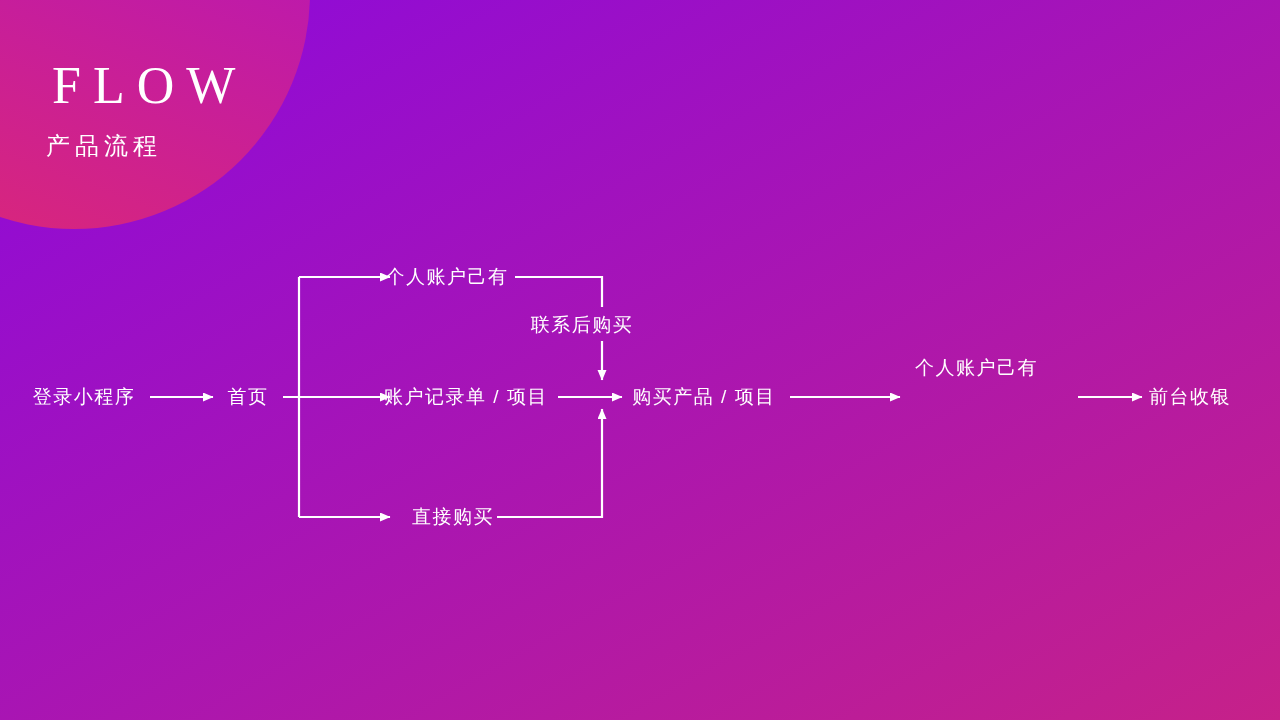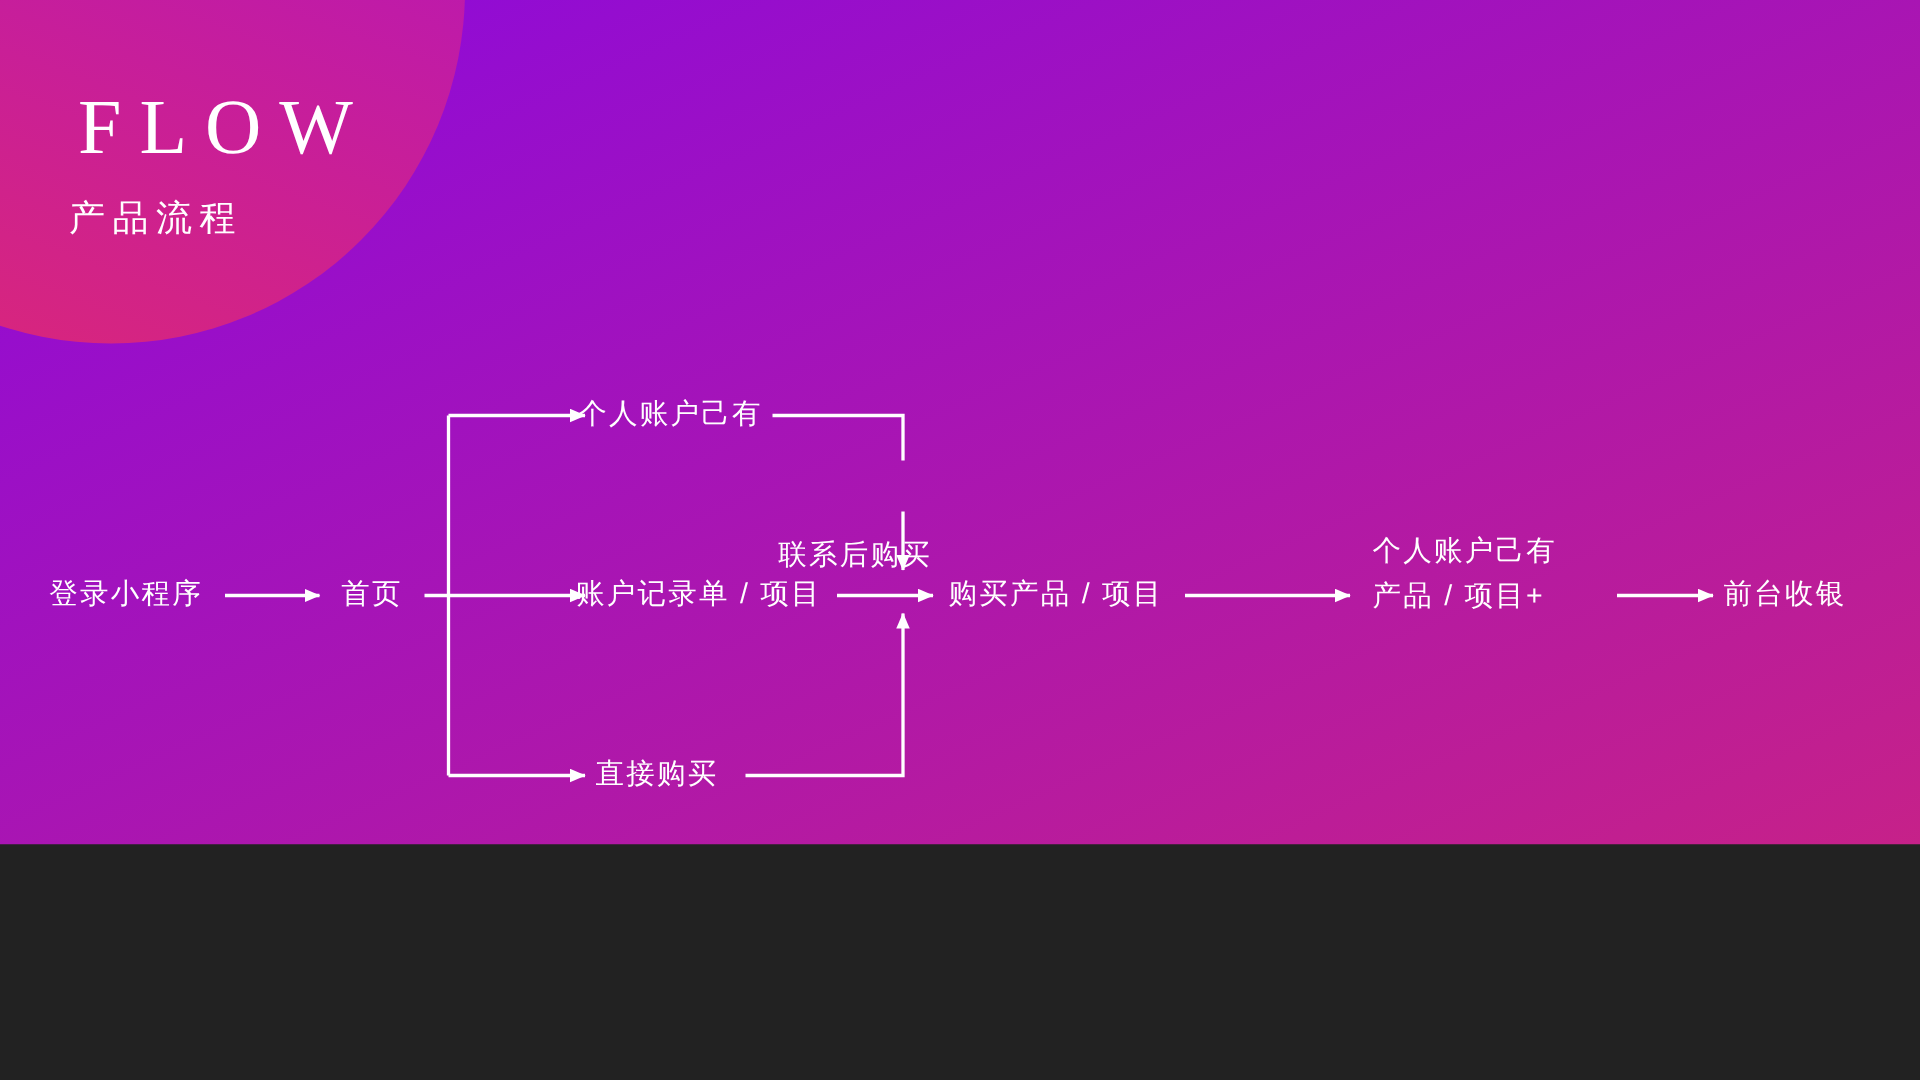--- a/index.html
+++ b/index.html
@@ -1,18 +1,18 @@
 <!DOCTYPE html>
 <html style="--bg-from: #8b09dd; --bg-to: #c62189; --circle-from: #b014c2; --circle-to: #d9267b; --line: #ffffff; --text: #ffffff;"><head>
 <meta charset="utf-8">
 <style>
   html,body{margin:0;padding:0;background:#222;}
   .slide{
     position:relative;
-    width:1280px;height:563px;
+    width:1280px;height:720px;
     overflow:hidden;
     background:linear-gradient(to bottom right, var(--bg-from,#8b09dd), var(--bg-to,#c62189));
     font-family:"Liberation Sans","DejaVu Sans",sans-serif;
     color:var(--text,#ffffff);
   }
   .deco-circle{
     position:absolute;
     left:-162px;top:-243px;
     width:472px;height:472px;
     border-radius:50%;
@@ -70,23 +70,22 @@
     <path d="M558,397 L622,397" marker-end="url(#arrow)"></path>
     <path d="M497,517 L602,517 L602,409" marker-end="url(#arrow)"></path>
     <path d="M790,397 L900,397" marker-end="url(#arrow)"></path>
     <path d="M1078,397 L1142,397" marker-end="url(#arrow)"></path>
   </svg>
 
   <span class="node" style="left:84px;top:397px;">登录小程序</span>
   <span class="node" style="left:248px;top:397px;">首页</span>
   <span class="node" style="left:447px;top:277px;">个人账户己有</span>
   <span class="node" style="left:466px;top:397px;">账户记录单 / 项目</span>
-  <span class="node" style="left:438px;top:517px;">直接购买</span>
-  <span class="node" style="left:570px;top:325px;margin-top:46px;">联系后购买</span>
+  <span class="node" style="left:453px;top:517px;">直接购买</span>
+  <span class="node" style="left:582px;top:325px;">联系后购买</span>
   <span class="node" style="left:704px;top:397px;">购买产品 / 项目</span>
   <span class="node" style="left:1190px;top:397px;">前台收银</span>
 
   <div class="node-block" style="left:915px;top:353px;">
     <div>个人账户己有</div>
-    <div>产品 / 项目+</div>
   </div>
 
 </div>
 
 </body></html>

